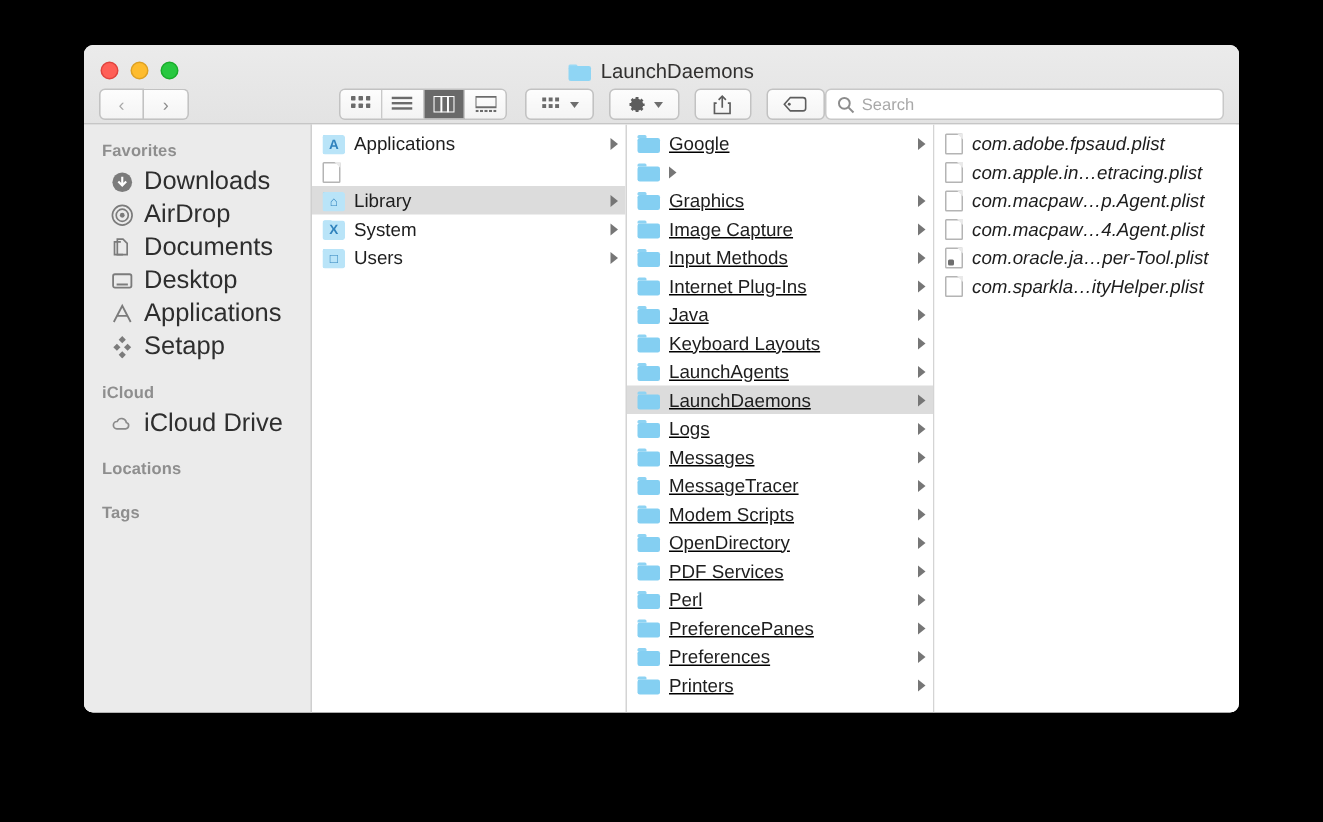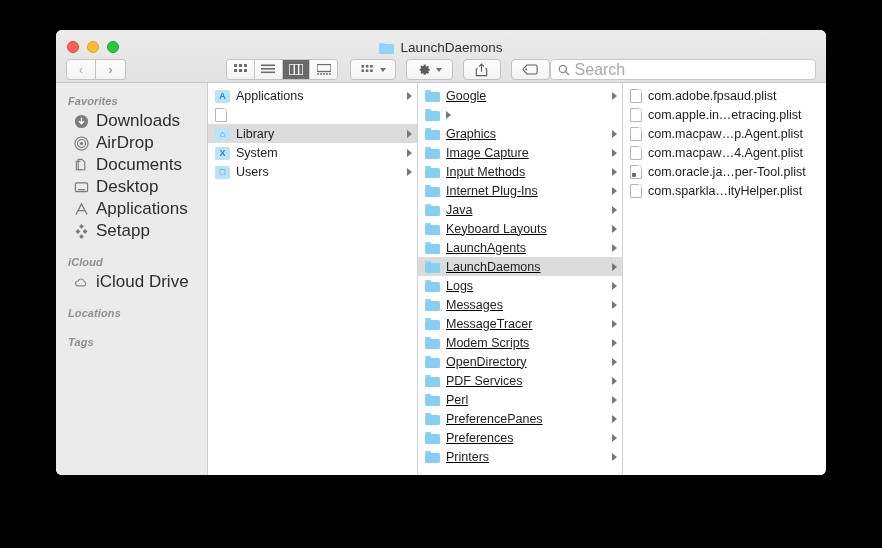--- a/index.html
+++ b/index.html
@@ -155,21 +155,21 @@
     background: #ffffff;
     border: 1px solid #c8c8c8;
     border-radius: 4px;
     display: flex;
     align-items: center;
     padding: 0 7px;
     box-sizing: border-box;
     gap: 5px;
   }
   .searchtext {
-    font-size: 16px;
+    font-size: 11px;
     color: #a8a8a8;
   }
 
   
   .body {
     flex: 1;
     display: flex;
     min-height: 0;
     background: #ffffff;
   }
@@ -183,21 +183,20 @@
     padding-top: 8px;
     box-sizing: border-box;
     overflow: hidden;
   }
   .sb-header {
     font-size: 11px;
     color: #8e8e8e;
     padding: 4px 0 3px 12px;
     font-weight: bold;
     letter-spacing: 0.1px;
-    font-style: italic;
   }
   .sb-item {
     height: 22px;
     display: flex;
     align-items: center;
     gap: 7px;
     padding-left: 17px;
     font-size: 17px;
     color: #2e2e2e;
   }
@@ -220,21 +219,21 @@
     border-right: 1px solid #d4d4d4;
     overflow: hidden;
     position: relative;
     flex: none;
     background: #ffffff;
     padding-top: 3px;
     box-sizing: border-box;
   }
   .col-1 { width: 210px; }
   .col-2 { width: 205px; text-decoration: underline; }
-  .col-3 { width: 201px; border-right: none; }
+  .col-3 { width: 201px; border-right: none; font-style: italic; }
 
   .row {
     height: 19px;
     display: flex;
     align-items: center;
     padding: 0 4px 0 7px;
     font-size: 12.5px;
     color: #1d1d1d;
     box-sizing: border-box;
     gap: 6px;

